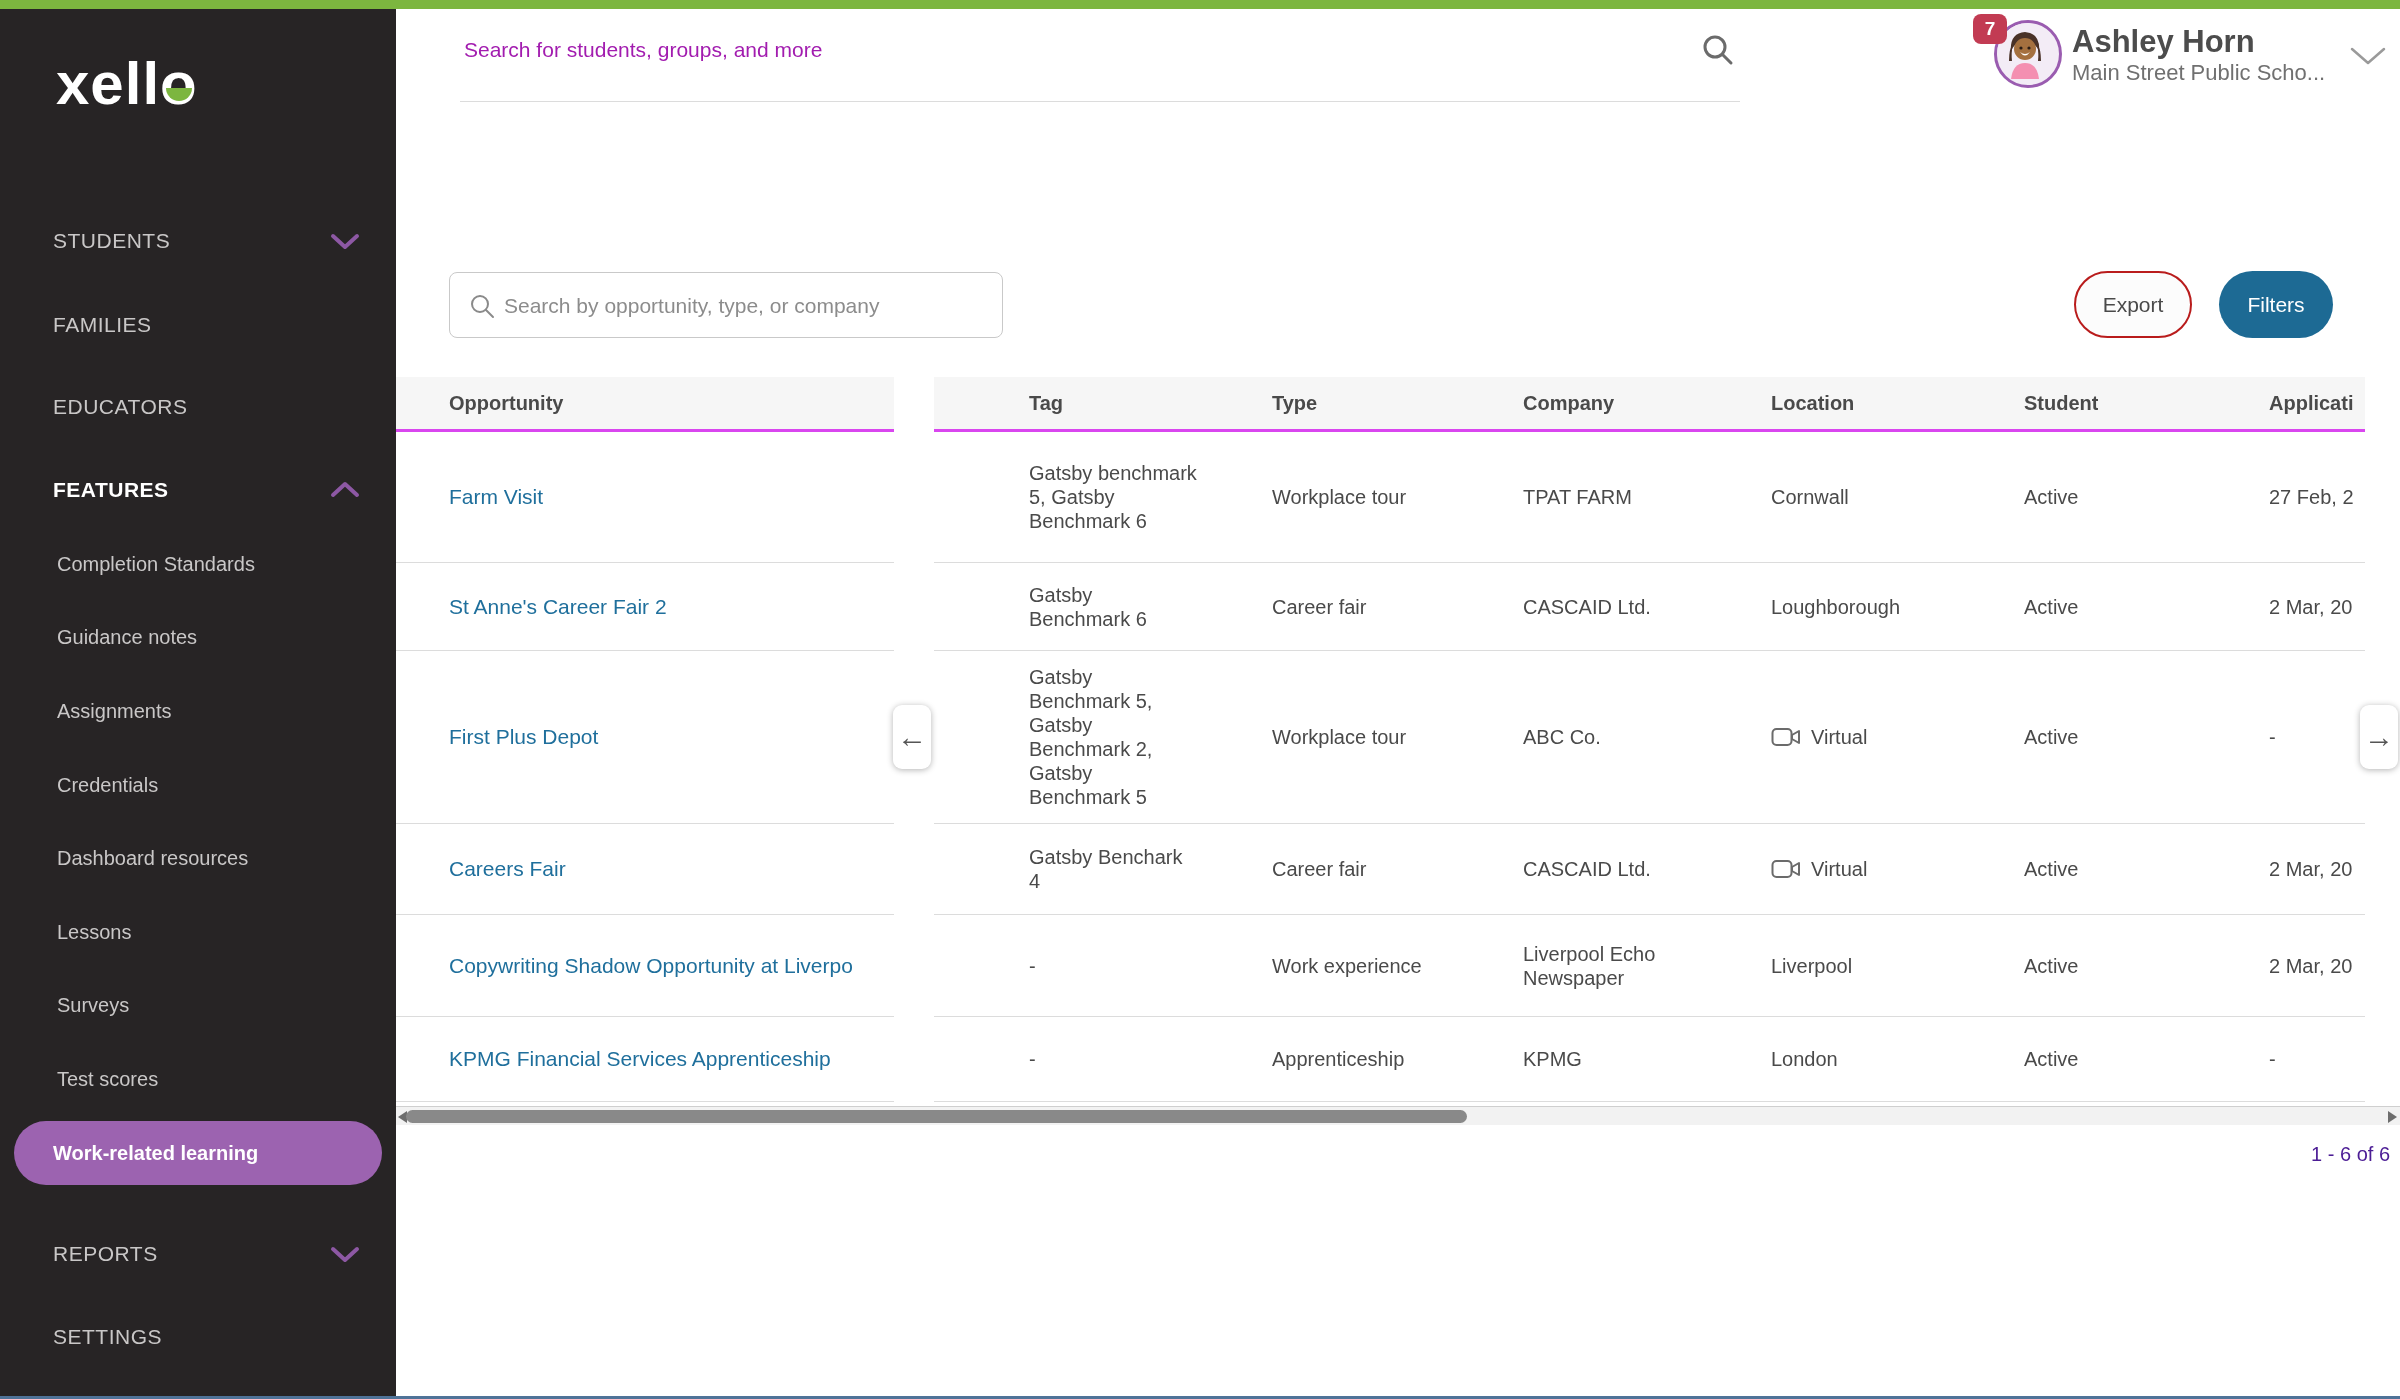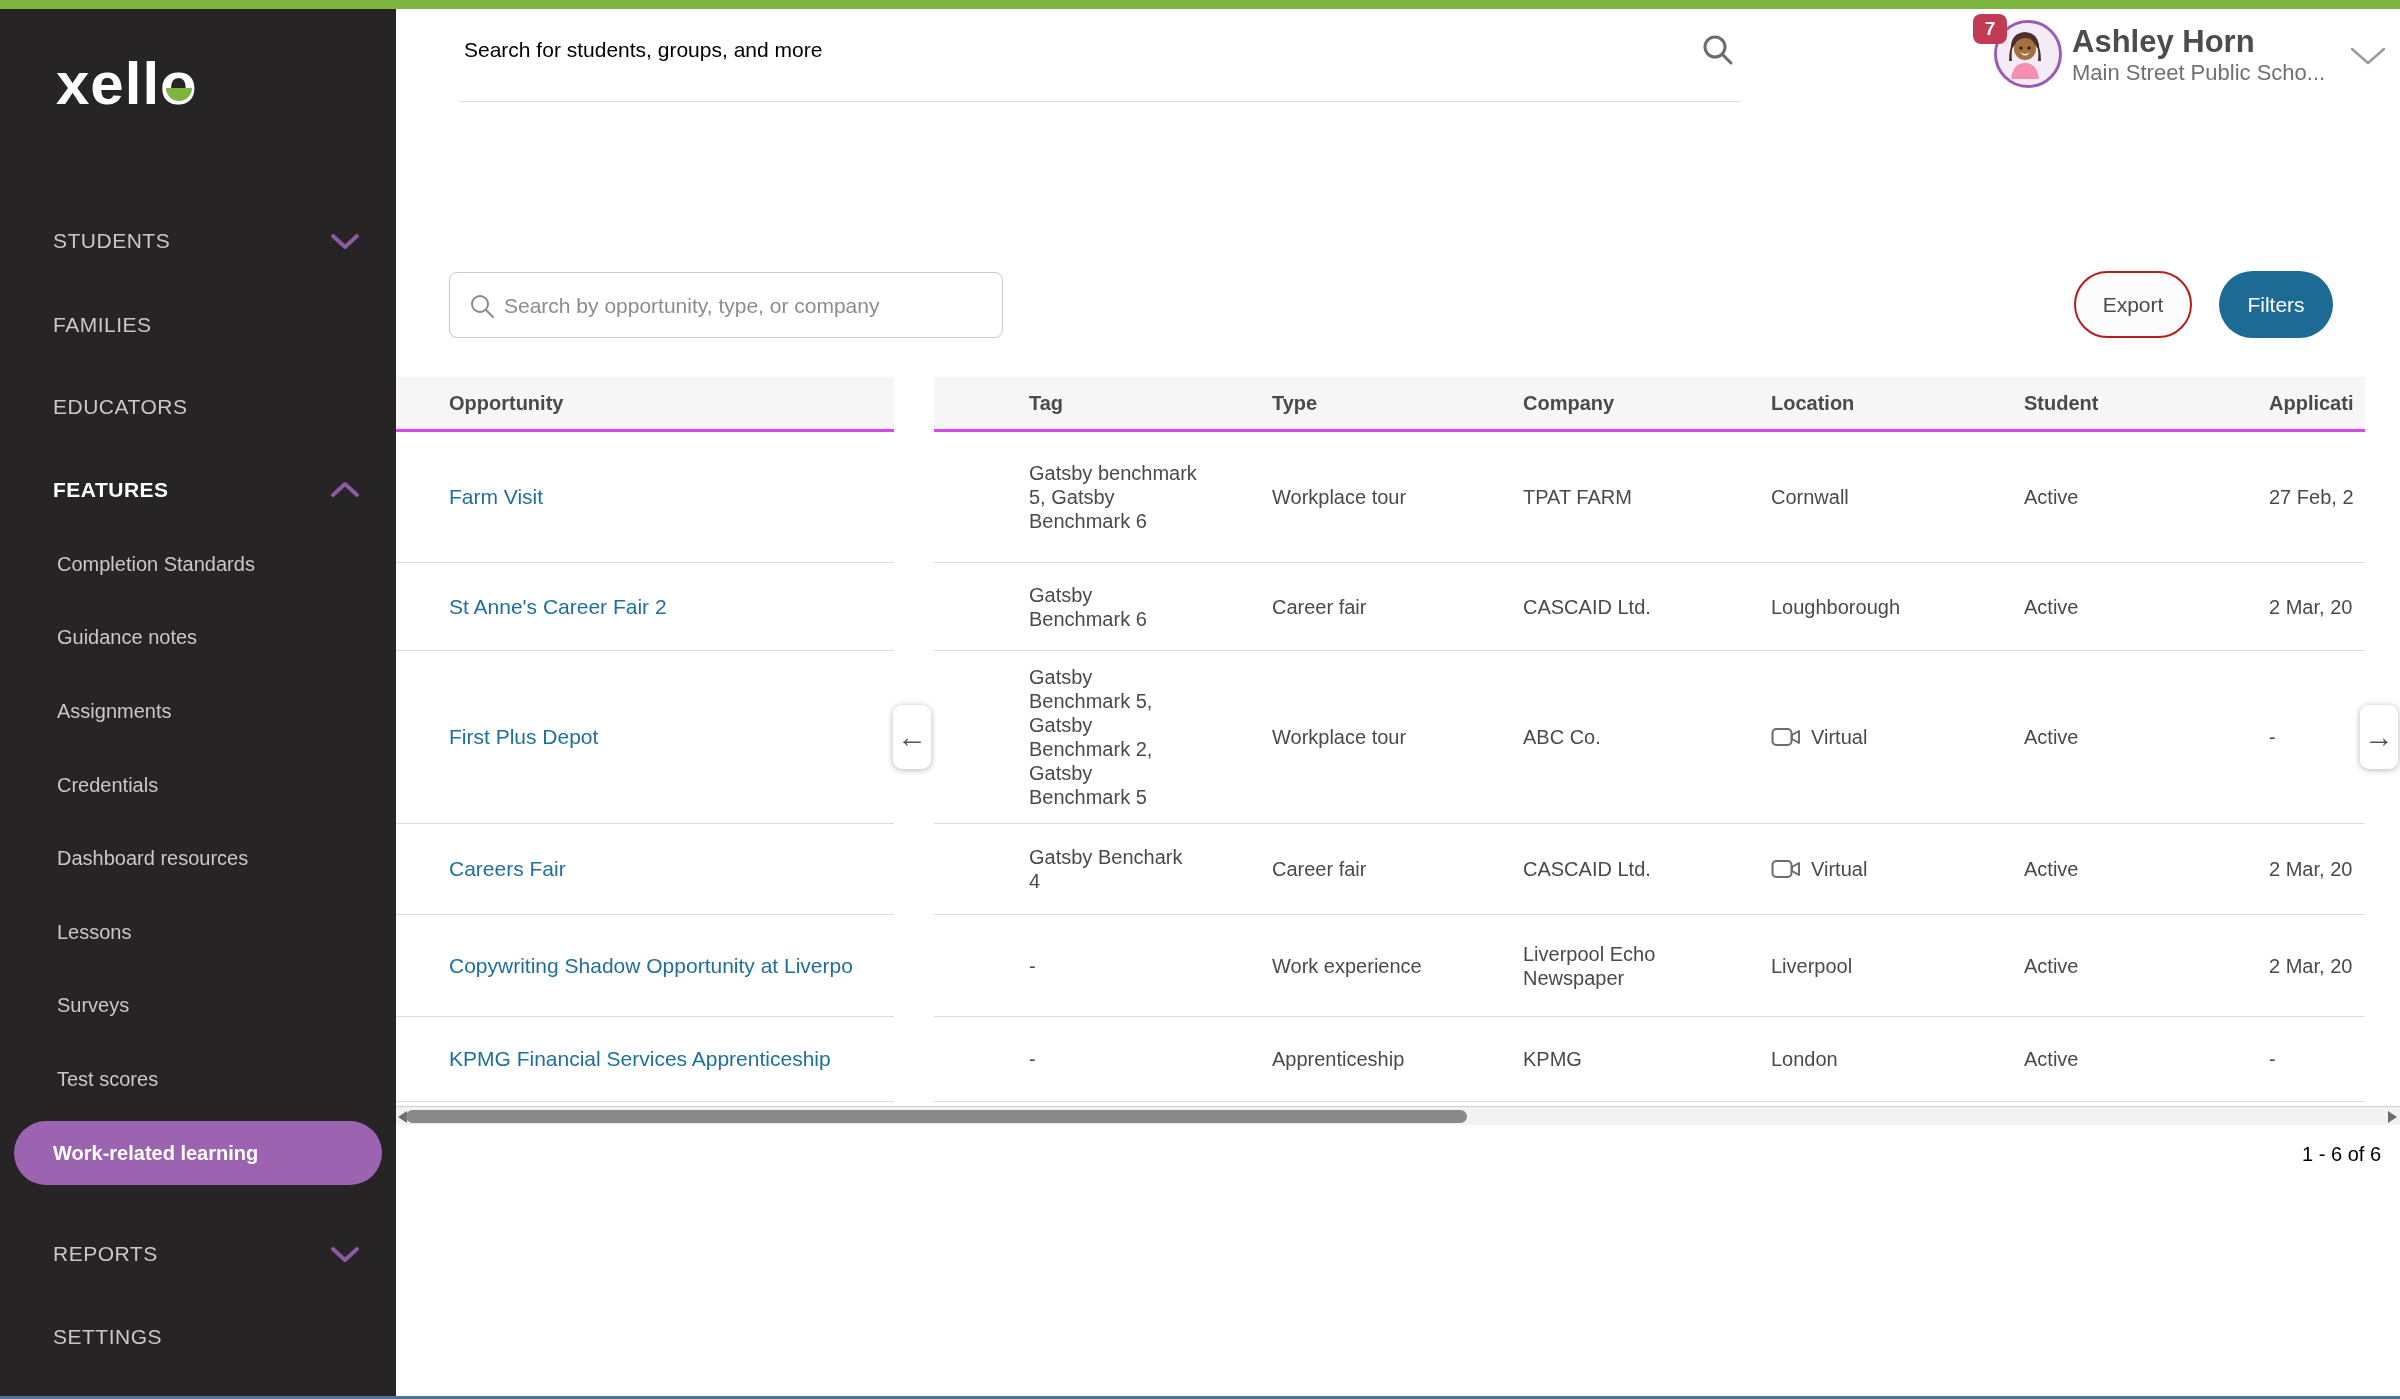--- a/index.html
+++ b/index.html
@@ -21,21 +21,21 @@
   .nav-item.bold .lbl{color:#ffffff;font-weight:bold;}
   .nav-item .spacer{flex:1;}
   .sub-item{position:absolute;left:0;width:396px;height:50px;display:flex;align-items:center;
       padding-left:57px;box-sizing:border-box;cursor:pointer;}
   .sub-item .lbl{font-size:20px;color:#c9c7c7;white-space:nowrap;}
   .sub-item.active{left:14px;width:368px;background:#9c63b0;border-radius:32px;height:64px;padding-left:39px;}
   .sub-item.active .lbl{color:#ffffff;font-weight:bold;}
 
   
   .main{position:absolute;left:396px;top:0;width:2004px;height:1399px;background:#ffffff;}
-  .top-search-text{position:absolute;left:68px;top:38px;font-size:21px;color:#000000;}
+  .top-search-text{position:absolute;left:68px;top:38px;font-size:21px;color:#a21caf;}
   .top-underline{position:absolute;left:64px;top:101px;width:1280px;height:1px;background:#dcdcdc;}
   .top-search-icon{position:absolute;left:1304px;top:32px;width:36px;height:36px;cursor:pointer;}
 
   .badge{position:absolute;left:1577px;top:14px;min-width:34px;height:30px;border-radius:8px;background:#c23b53;
       color:#fff;font-size:19px;font-weight:bold;display:flex;align-items:center;justify-content:center;z-index:3;}
   .avatar{position:absolute;left:1598px;top:20px;width:62px;height:62px;border-radius:50%;
       border:3px solid #9a5cb0;background:#f3ecf6;overflow:hidden;z-index:2;}
   .user-name{position:absolute;left:1676px;top:24px;font-size:31px;font-weight:bold;color:#4c4c4c;white-space:nowrap;}
   .user-org{position:absolute;left:1676px;top:60px;font-size:22px;color:#707070;white-space:nowrap;}
   .user-chevron{position:absolute;left:1952px;top:44px;width:40px;height:24px;cursor:pointer;}
@@ -78,21 +78,21 @@
   .scroll-btn-left{left:497px;}
   .scroll-btn-right{left:1964px;}
 
   .hscroll{position:absolute;left:0;top:1106px;width:2004px;height:19px;background:#f2f2f2;
       border-top:1px solid #cfcfcf;box-sizing:border-box;z-index:7;}
   .hthumb{position:absolute;left:10px;top:3px;width:1061px;height:13px;background:#898989;border-radius:7px;cursor:pointer;}
   .harrow{position:absolute;top:4px;width:0;height:0;border-top:6px solid transparent;border-bottom:6px solid transparent;cursor:pointer;}
   .harrow-left{left:2px;border-right:9px solid #6d6d6d;}
   .harrow-right{right:3px;border-left:9px solid #6d6d6d;}
 
-  .pagination{position:absolute;right:19px;top:1143px;font-size:20px;color:#000000;}
+  .pagination{position:absolute;right:10px;top:1143px;font-size:20px;color:#4c1d95;}
   svg{display:block;}
 </style>
 </head>
 <body>
 
 <div class="app">
   <div class="green-bar"></div>
 
   <aside class="sidebar">
     <div class="logo"><span>xell</span><span class="logo-o">o<span class="logo-smile"></span></span></div>

